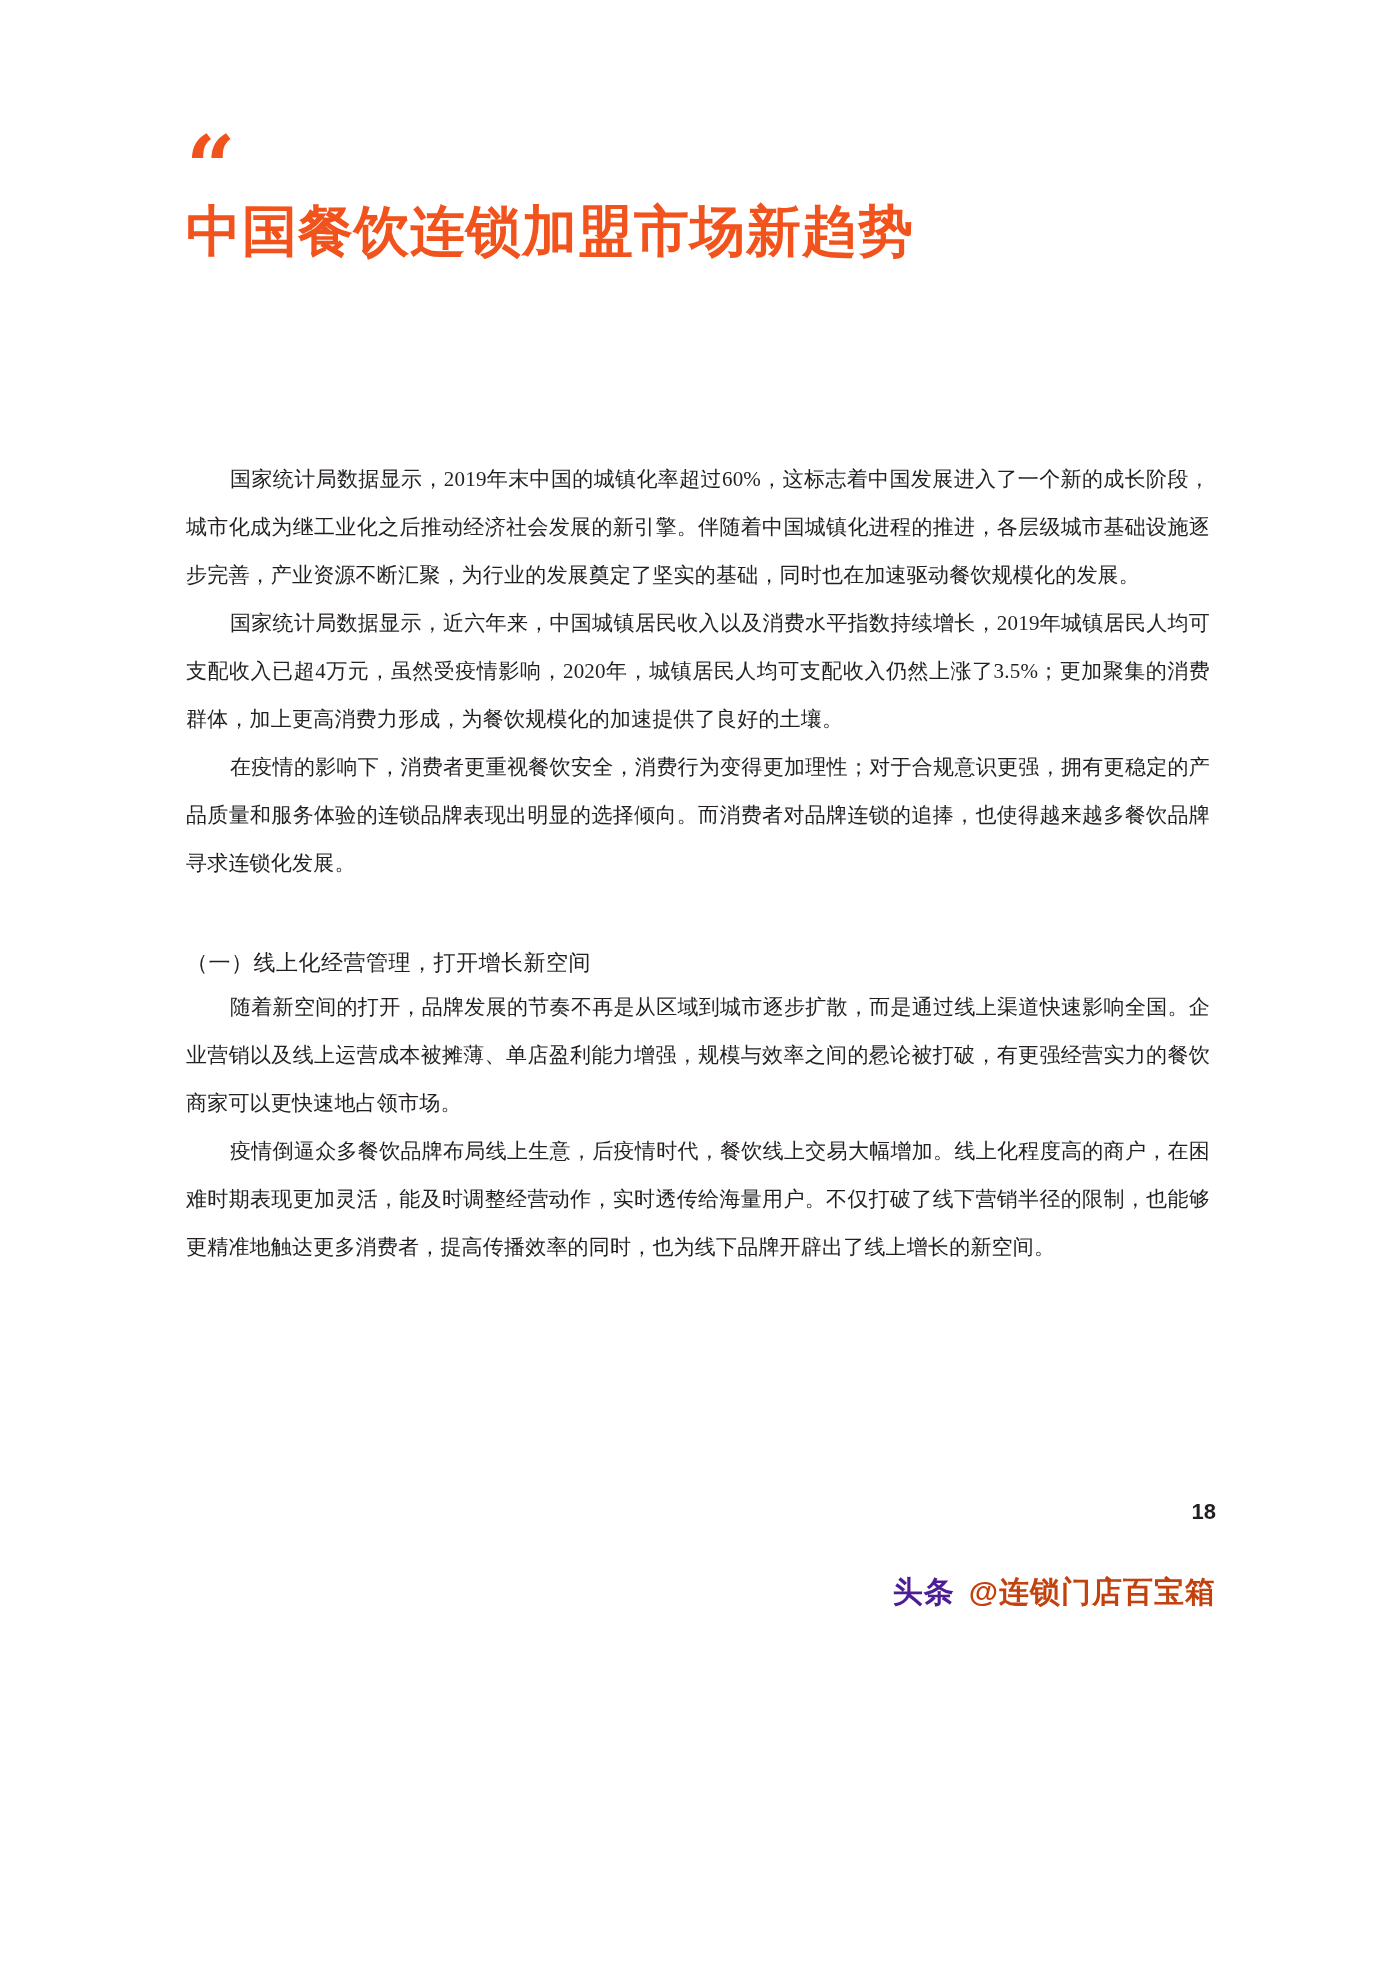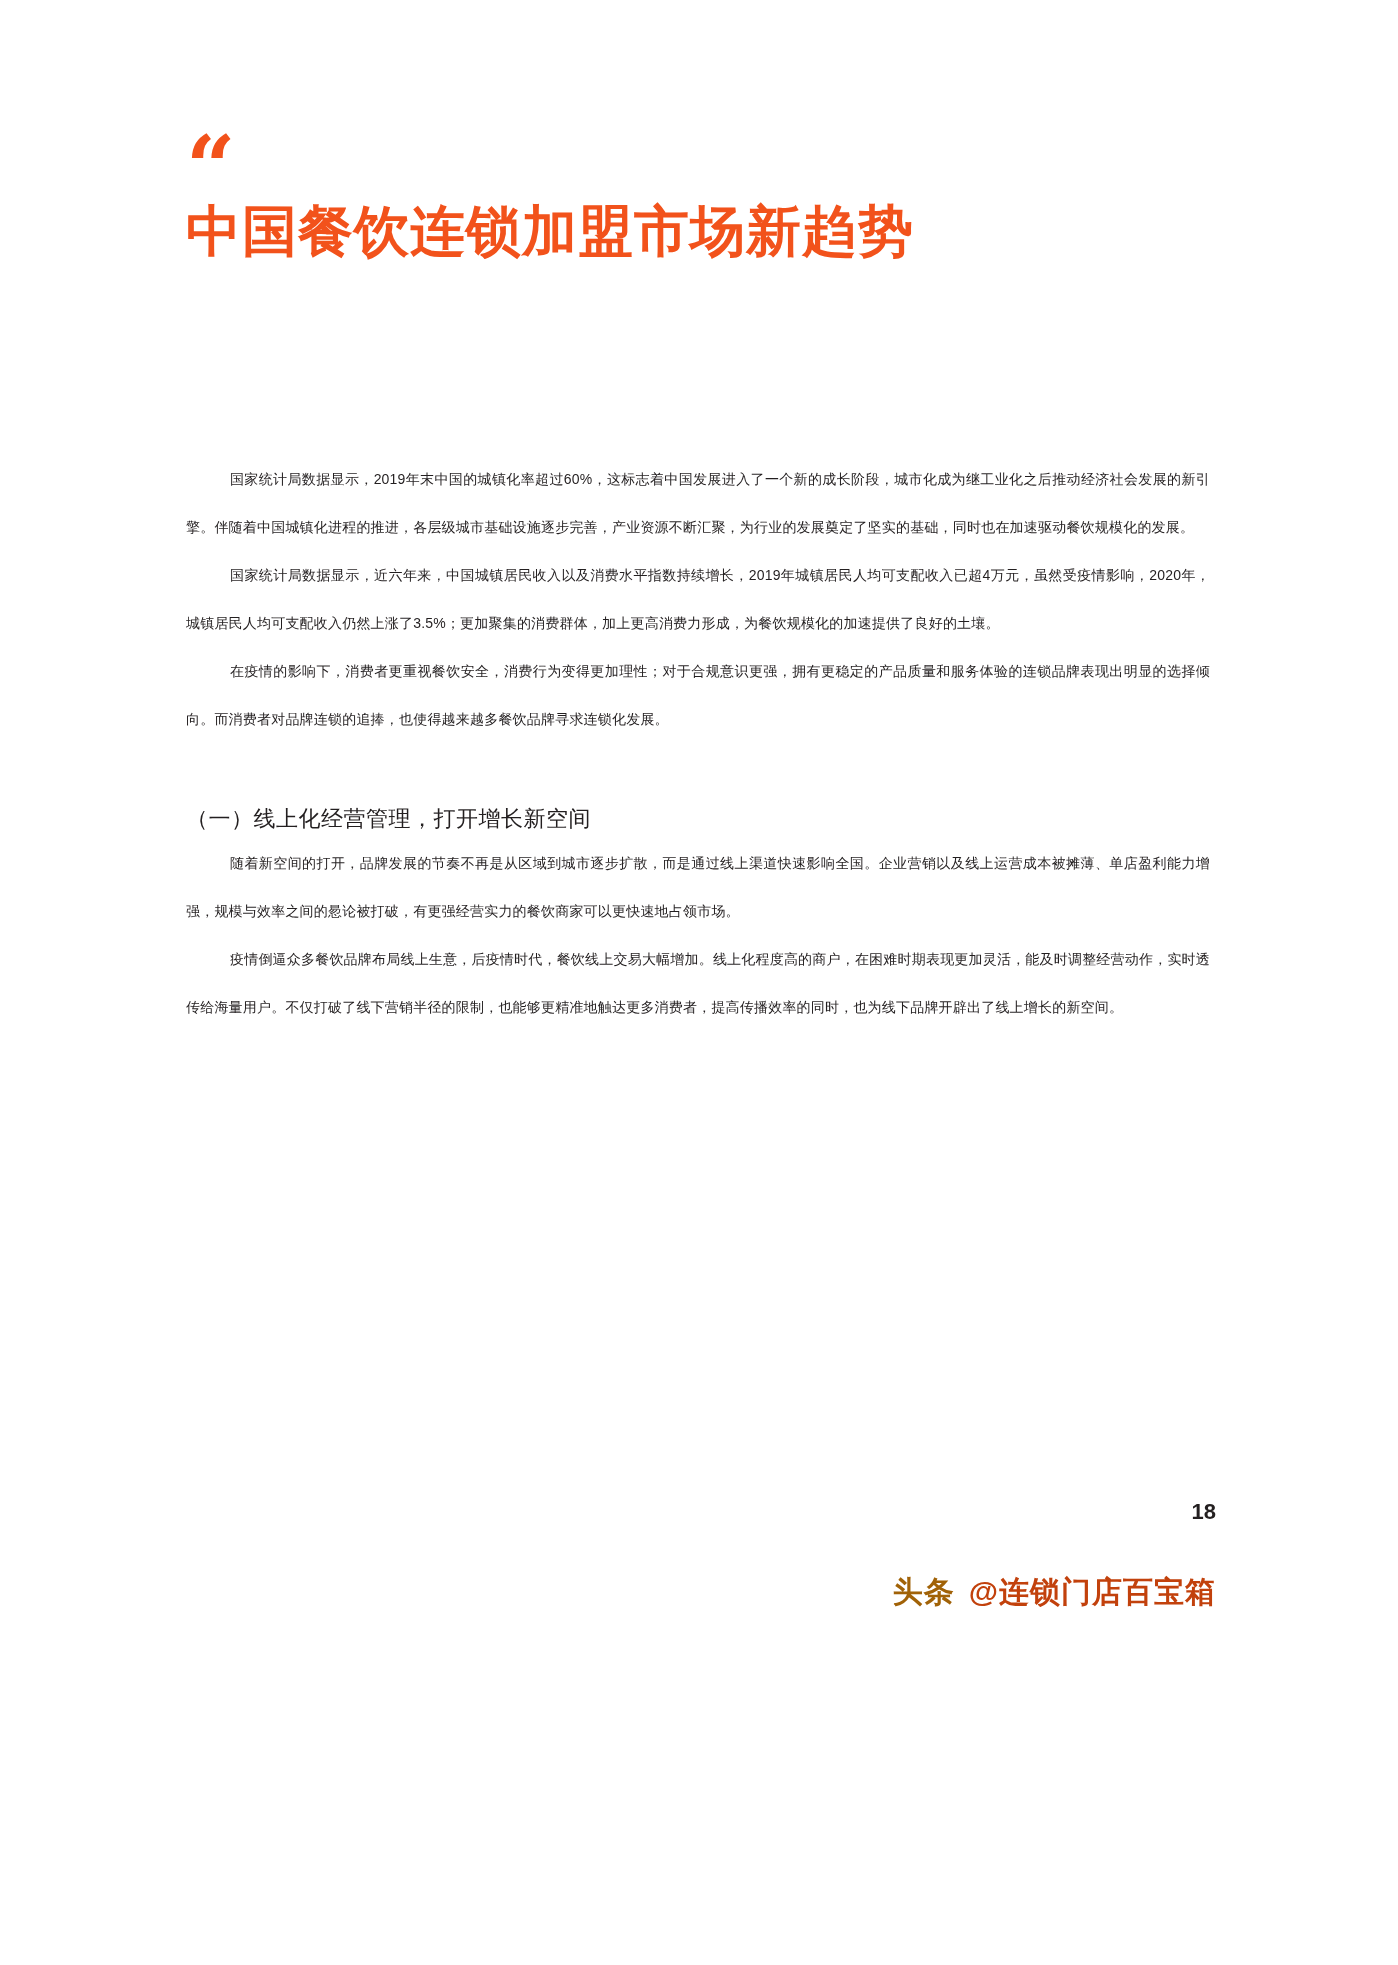--- a/index.html
+++ b/index.html
@@ -56,27 +56,28 @@
 
   
   .body-col {
     position: absolute;
     left: 186px;
     top: 455px;
     width: 1028px;
   }
   p.para {
     margin: 0 4px 0 0;
-    font-size: 14px;
+    font-size: 21px;
     line-height: 48px;
     text-align: justify;
     text-justify: inter-character;
     text-indent: 44px;
     color: #231f20;
     letter-spacing: 0.2px;
+    font-family: Liberation Serif, serif;
   }
   .section-heading {
     margin: 56px 0 0 0;
     font-size: 22px;
     font-weight: normal;
     line-height: 40px;
     color: #231f20;
     letter-spacing: 0.5px;
   }
   .after-heading {
@@ -98,21 +99,21 @@
     bottom: 352px;
     display: flex;
     align-items: center;
     gap: 14px;
     color: #2b2b2b;
   }
   .wm-logo {
     font-size: 30px;
     font-weight: bold;
     letter-spacing: 1px;
-    color: #a16207;
+    color: #4c1d95;
   }
   .wm-name {
     font-size: 30px;
     font-weight: bold;
     letter-spacing: 1px;
     color: #c2410c;
   }
 </style>
 </head>
 <body>

